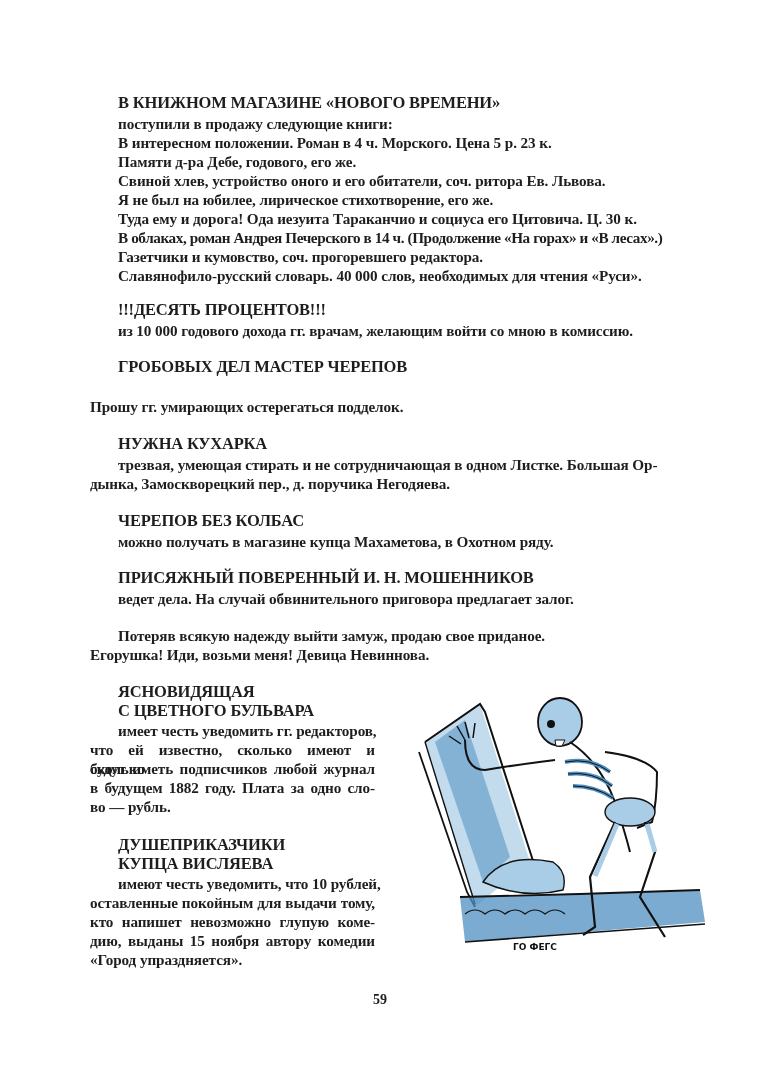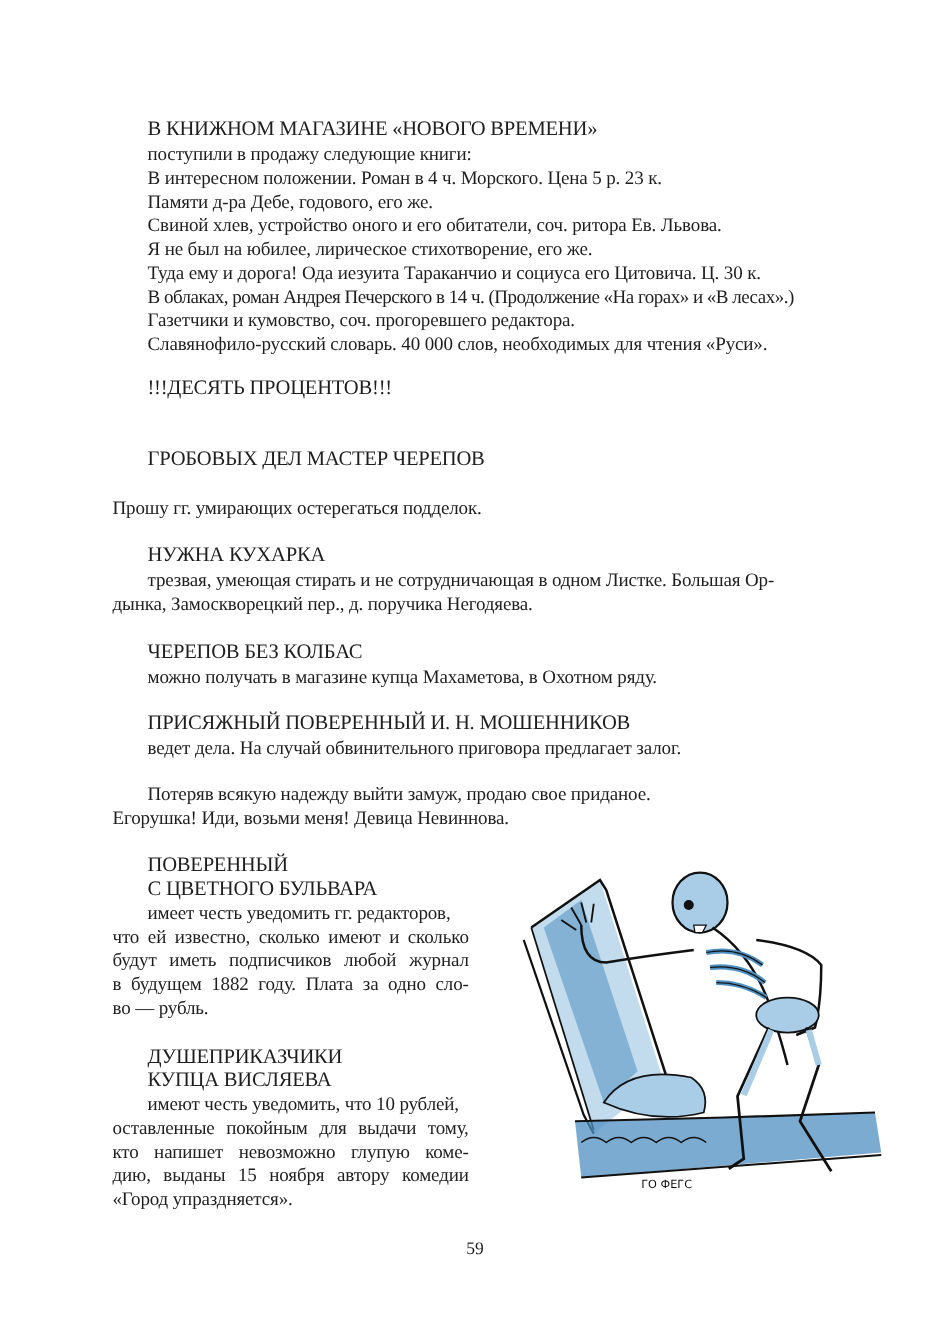--- a/index.html
+++ b/index.html
@@ -1,21 +1,21 @@
 <!DOCTYPE html>
 <html><head>
 <meta charset="utf-8">
 <style>
   html, body { margin: 0; padding: 0; background: #ffffff; }
   body {
     width: 760px; height: 1074px; position: relative; overflow: hidden;
     font-family: "Liberation Serif", "DejaVu Serif", serif;
     color: #1e1e1e;
   }
-  .page { position: absolute; left: 0; top: 0; width: 760px; height: 1074px; }
+  .page { position: absolute; left: 0; top: 0; width: 760px; height: 1074px; font-weight: bold; }
   .line {
     position: absolute; white-space: nowrap;
     font-size: 15.2px; line-height: 19px; letter-spacing: -0.1px;
   }
   .head { font-size: 16.5px; letter-spacing: -0.2px; }
   .just { text-align: justify; text-align-last: justify; white-space: normal; }
   .pagenum { position: absolute; left: 0; width: 760px; top: 992px; text-align: center; font-size: 14px; }
   .illus { position: absolute; left: 405px; top: 682px; width: 305px; height: 275px; }
 </style>
 </head>
@@ -28,38 +28,39 @@
   <div class="line" style="left:118px;top:133px">В интересном положении. Роман в 4 ч. Морского. Цена 5 р. 23 к.</div>
   <div class="line" style="left:118px;top:152px">Памяти д-ра Дебе, годового, его же.</div>
   <div class="line" style="left:118px;top:171px">Свиной хлев, устройство оного и его обитатели, соч. ритора Ев. Львова.</div>
   <div class="line" style="left:118px;top:190px">Я не был на юбилее, лирическое стихотворение, его же.</div>
   <div class="line" style="left:118px;top:209px">Туда ему и дорога! Ода иезуита Тараканчио и социуса его Цитовича. Ц. 30 к.</div>
   <div class="line" style="left:118px;top:228px;letter-spacing:-0.4px">В облаках, роман Андрея Печерского в 14 ч. (Продолжение «На горах» и «В лесах».)</div>
   <div class="line" style="left:118px;top:247px">Газетчики и кумовство, соч. прогоревшего редактора.</div>
   <div class="line" style="left:118px;top:266px">Славянофило-русский словарь. 40 000 слов, необходимых для чтения «Руси».</div>
 
   <div class="line head" style="left:118px;top:300px">!!!ДЕСЯТЬ ПРОЦЕНТОВ!!!</div>
+  <div class="line" style="left:118px;top:321px">из 10 000 годового дохода гг. врачам, желающим войти со мною в комиссию.</div>
 
   <div class="line head" style="left:118px;top:357px">ГРОБОВЫХ ДЕЛ МАСТЕР ЧЕРЕПОВ</div>
   <div class="line" style="left:90px;top:397px">Прошу гг. умирающих остерегаться подделок.</div>
 
   <div class="line head" style="left:118px;top:434px">НУЖНА КУХАРКА</div>
   <div class="line" style="left:118px;top:455px">трезвая, умеющая стирать и не сотрудничающая в одном Листке. Большая Ор-</div>
   <div class="line" style="left:90px;top:474px">дынка, Замоскворецкий пер., д. поручика Негодяева.</div>
 
   <div class="line head" style="left:118px;top:511px">ЧЕРЕПОВ БЕЗ КОЛБАС</div>
   <div class="line head" style="left:118px;top:568px">ПРИСЯЖНЫЙ ПОВЕРЕННЫЙ И. Н. МОШЕННИКОВ</div>
 
   <div class="line" style="left:118px;top:532px">можно получать в магазине купца Махаметова, в Охотном ряду.</div>
   <div class="line" style="left:118px;top:589px">ведет дела. На случай обвинительного приговора предлагает залог.</div>
 
   <div class="line" style="left:118px;top:626px">Потеряв всякую надежду выйти замуж, продаю свое приданое.</div>
   <div class="line" style="left:90px;top:645px">Егорушка! Иди, возьми меня! Девица Невиннова.</div>
 
-  <div class="line head" style="left:118px;top:682px">ПОВЕРЕННЫЙ</div>
+  <div class="line head" style="left:118px;top:682px">ЯСНОВИДЯЩАЯ</div>
   <div class="line head" style="left:118px;top:701px">С ЦВЕТНОГО БУЛЬВАРА</div>
   <div class="line" style="left:118px;top:721px">имеет честь уведомить гг. редакторов,</div>
   <div class="line just" style="left:90px;top:740px;width:285px">что ей известно, сколько имеют и сколько</div>
   <div class="line just" style="left:90px;top:759px;width:285px">будут иметь подписчиков любой журнал</div>
   <div class="line just" style="left:90px;top:778px;width:285px">в будущем 1882 году. Плата за одно сло-</div>
   <div class="line" style="left:90px;top:797px">во — рубль.</div>
 
   <div class="line head" style="left:118px;top:835px">ДУШЕПРИКАЗЧИКИ</div>
   <div class="line head" style="left:118px;top:854px">КУПЦА ВИСЛЯЕВА</div>
   <div class="line" style="left:118px;top:874px">имеют честь уведомить, что 10 рублей,</div>

